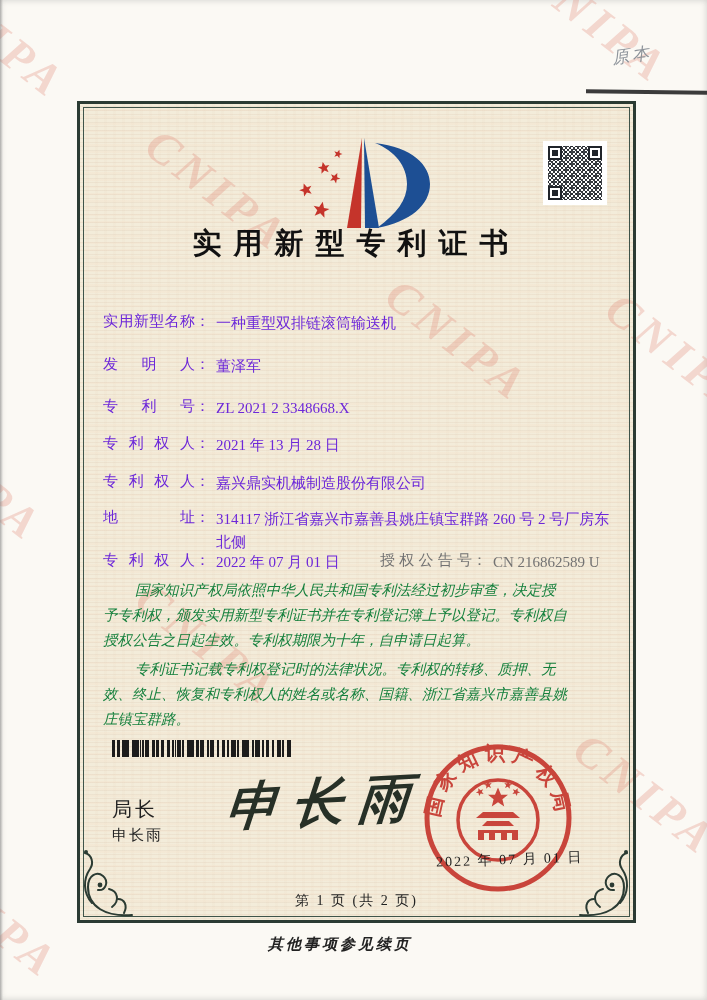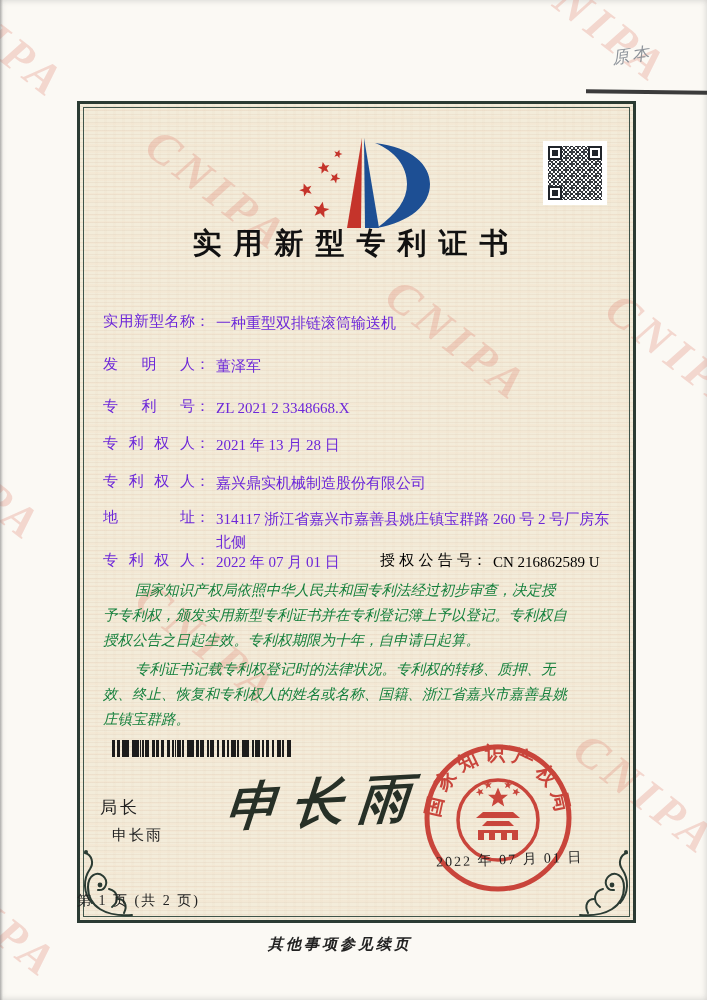--- a/index.html
+++ b/index.html
@@ -25,42 +25,42 @@
   .cert-no{position:absolute;left:103px;top:140px;z-index:4;font-size:15px;letter-spacing:1px;color:#2a2a2a;}
   .logo{position:absolute;left:276px;top:138px;z-index:4;}
   .qr{position:absolute;left:543px;top:141px;z-index:4;background:#fff;padding:2px;}
   .title{position:absolute;left:77px;top:224px;width:559px;z-index:4;text-align:center;
          font-size:29px;font-weight:bold;letter-spacing:12px;color:#111;}
   
   .row{position:absolute;left:103px;z-index:4;font-size:15px;color:#6d28d9;display:flex;align-items:flex-start;}
   .lbl{display:inline-block;width:92px;text-align:justify;text-align-last:justify;flex:none;}
   .colon{flex:none;margin-right:6px;}
   .val{display:inline-block;max-width:408px;line-height:1.55;}
-  .row2{position:absolute;left:380px;z-index:4;font-size:15px;color:#000000;display:flex;}
+  .row2{position:absolute;left:380px;z-index:4;font-size:15px;color:#737373;display:flex;}
   
   .body-text{position:absolute;left:103px;top:578px;width:464px;z-index:4;
              font-size:14.5px;font-style:italic;line-height:1.74;color:#15803d;}
   .body-text p{margin:0 0 3px 0;text-indent:2.2em;}
   
   .barcode{position:absolute;left:112px;top:740px;width:180px;height:17px;z-index:4;
      background-image:
        repeating-linear-gradient(90deg,#1c1c1c 0 2px,transparent 2px 5px),
        repeating-linear-gradient(90deg,#1c1c1c 0 1px,transparent 1px 7px),
        repeating-linear-gradient(90deg,#1c1c1c 0 3px,transparent 3px 11px);}
   
-  .director-title{position:absolute;left:100px;top:796px;z-index:4;font-size:17px;letter-spacing:3px;color:#222;}
+  .director-title{position:absolute;left:112px;top:796px;z-index:4;font-size:20px;letter-spacing:3px;color:#222;}
   .director-name{position:absolute;left:112px;top:826px;z-index:4;font-size:15px;letter-spacing:2px;color:#222;}
   .signature{position:absolute;left:226px;top:768px;z-index:4;font-size:52px;font-weight:bold;
              font-style:italic;letter-spacing:14px;color:#273027;
              transform:rotate(-3deg) skewX(-8deg);}
   
   .seal{position:absolute;left:418px;top:740px;z-index:4;opacity:.9;}
   .seal-date{position:absolute;left:436px;top:851px;z-index:5;font-size:14px;letter-spacing:2px;
              color:#1f1f1f;transform:rotate(-2deg);}
-  .page-info{position:absolute;left:77px;top:892px;width:559px;z-index:4;
+  .page-info{position:absolute;left:77px;top:892px;width:559px;z-index:4;text-align:center;
              font-size:14px;letter-spacing:2px;color:#222;}
   .footer-note{position:absolute;left:268px;top:935px;z-index:4;font-size:15px;font-style:italic;
                letter-spacing:3px;color:#222;font-weight:bold;}
   .annotation{position:absolute;left:612px;top:44px;z-index:4;font-size:17px;font-style:italic;
               color:#8d939a;transform:rotate(-8deg);letter-spacing:3px;}
   .scan-line{position:absolute;left:586px;top:90px;width:121px;height:4px;background:#3b3b3b;z-index:4;
              transform:rotate(.6deg);}
   .edge-left{position:absolute;left:0;top:0;width:3px;height:1000px;z-index:6;
              background:linear-gradient(90deg,rgba(120,120,120,.5),rgba(120,120,120,0));}
   .orn{position:absolute;z-index:4;}

